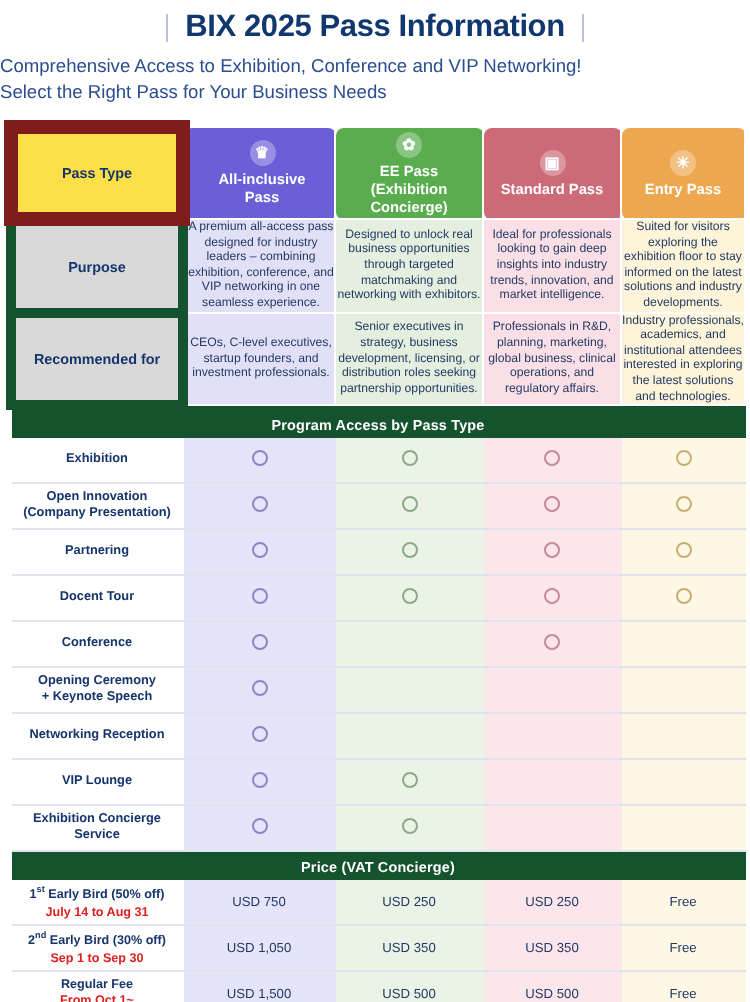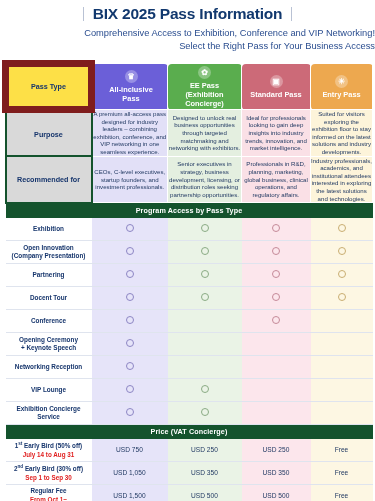--- a/index.html
+++ b/index.html
@@ -16,23 +16,22 @@
   .titlebar{
     display:flex;align-items:center;justify-content:center;gap:9px;
     padding-top:5px;
   }
   .tick{width:1px;height:14px;background:#b9c2d4;display:block;}
   .main-title{
     font-size:15.5px;font-weight:bold;letter-spacing:-0.2px;
     color:#11386e;white-space:nowrap;
   }
   .subtitle{
-    text-align:right;font-size:9.3px;line-height:13px;color:#2a4d8f;
+    text-align:left;font-size:9.3px;line-height:13px;color:#2a4d8f;
     margin-top:4px;
-    padding-left:44px;
   }
 
   
   .tbl{
     width:367px;margin:7px auto 0 auto;
     border-collapse:collapse;table-layout:fixed;
     font-size:6.1px;
   }
   .tbl td{vertical-align:middle;padding:0;}
 
@@ -60,21 +59,21 @@
     line-height:13px;font-size:8px;color:#ffffff;
   }
   .ph-1{background:#6b5fd8;}
   .ph-2{background:#5aad4e;}
   .ph-3{background:#cc6a78;}
   .ph-4{background:#eda84f;}
 
   
   .rowlabel{
     background:#d9d9d9;color:#16356c;font-weight:bold;font-size:7.2px;
-    text-align:center;border:2px solid #14532d;
+    text-align:center;border:5px solid #14532d;
   }
   .cell{
     text-align:center;line-height:7.6px;padding:4px 3px;
     color:#223a63;border:1px solid #ffffff;
   }
   .tint-1{background:#e2e0f7;}
   .tint-2{background:#e4efe0;}
   .tint-3{background:#fae0e6;}
   .tint-4{background:#fdf4da;}
 
@@ -121,21 +120,21 @@
 <div class="page">
 
   <div class="titlebar">
     <span class="tick"></span>
     <span class="main-title">BIX 2025 Pass Information</span>
     <span class="tick"></span>
   </div>
 
   <div class="subtitle">
     <div>Comprehensive Access to Exhibition, Conference and VIP Networking!</div>
-    <div>Select the Right Pass for Your Business Access</div>
+    <div>Select the Right Pass for Your Business Needs</div>
   </div>
 
   <table class="tbl">
     <colgroup>
         <col class="c0">
         <col class="c1">
         <col class="c2">
         <col class="c3">
         <col class="c4">
       </colgroup>

